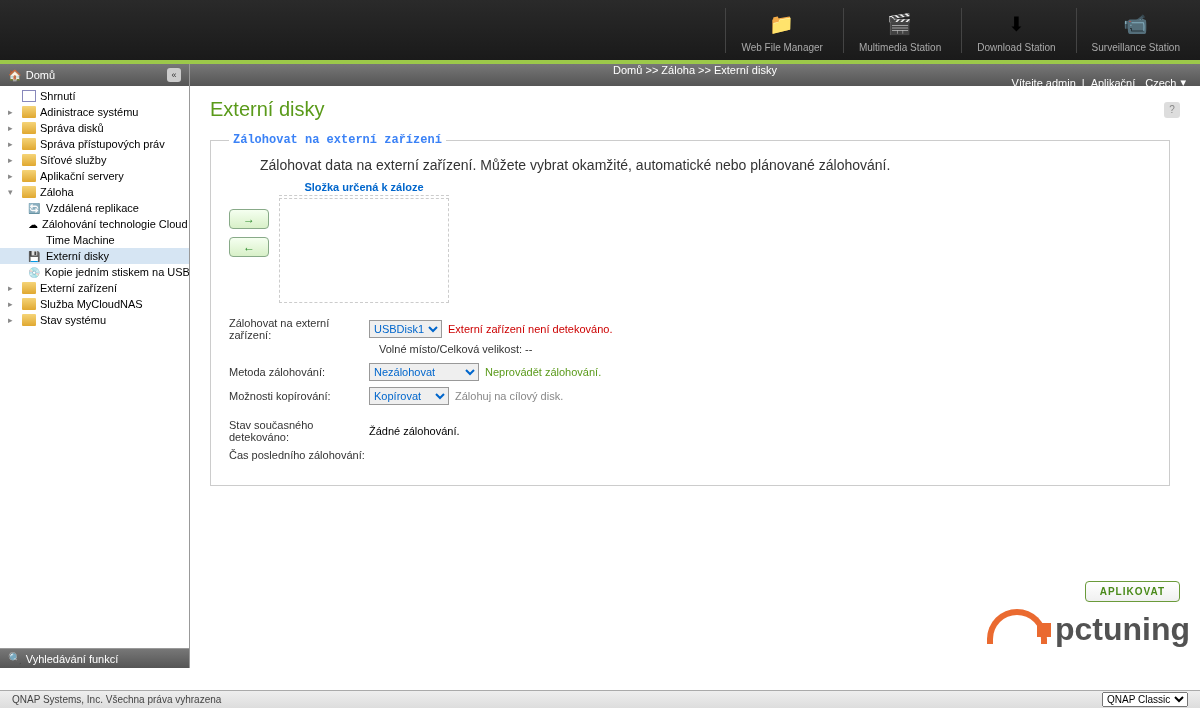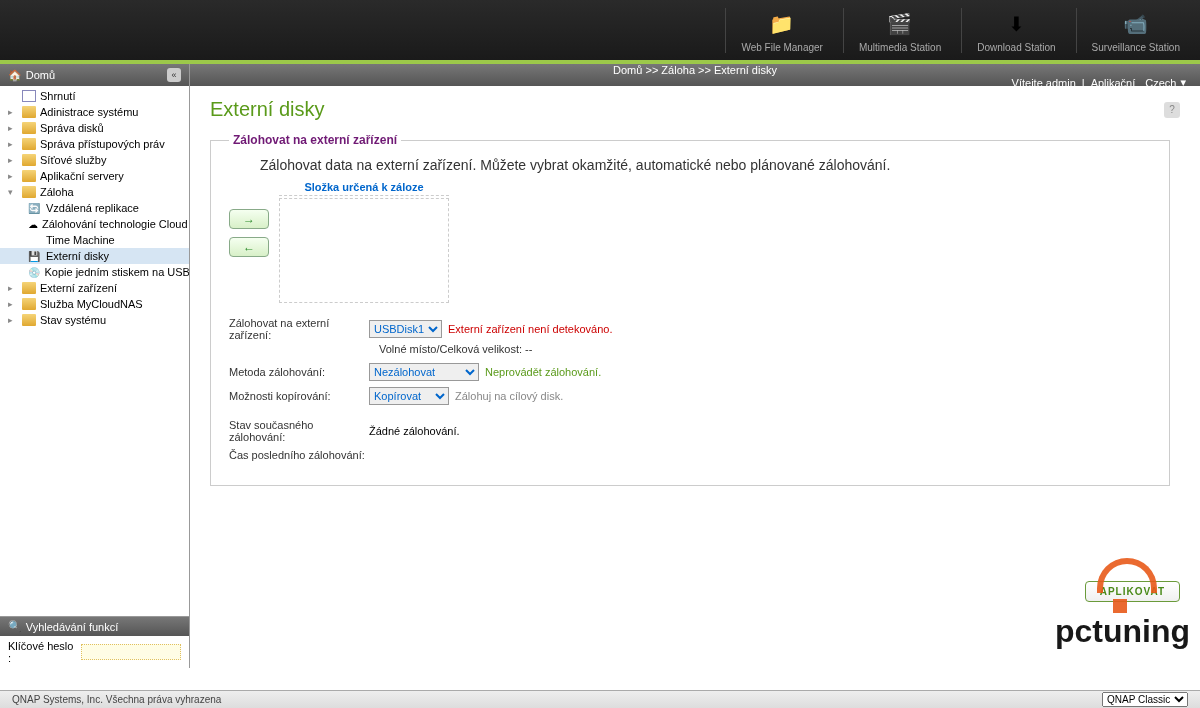--- a/index.html
+++ b/index.html
@@ -40,21 +40,21 @@
 .content-bar { height: 22px; background: linear-gradient(#777, #555); color: #fff; font-size: 11px; display: flex; align-items: center; padding: 0 10px; flex-direction: column; }
 .content-bar .right { margin-left: auto; display: flex; align-items: center; gap: 6px; }
 .content-bar a { color: #fff; text-decoration: none; }
 .content-bar .lang { display: flex; align-items: center; gap: 4px; padding: 0 4px; cursor: pointer; }
 
 .content-body { padding: 12px 20px; }
 .page-title { color: #5a9a1a; font-size: 20px; font-weight: normal; margin-bottom: 12px; display: flex; align-items: center; }
 .help-icon { margin-left: auto; width: 16px; height: 16px; background: #ddd; border-radius: 3px; display: flex; align-items: center; justify-content: center; font-size: 10px; color: #888; cursor: pointer; }
 
 fieldset { border: 1px solid #ccc; padding: 10px 18px 18px; max-width: 960px; }
-legend { color: #701a75; font-size: 12px; font-weight: bold; padding: 0 4px; }
+legend { color: #3b82f6; font-size: 12px; font-weight: bold; padding: 0 4px; font-family: Liberation Mono, monospace; }
 .desc { font-size: 14px; color: #333; margin-bottom: 8px; margin-left: 31px; }
 
 .transfer { display: flex; align-items: flex-start; gap: 10px; margin-bottom: 14px; }
 .listbox { width: 170px; }
 .listbox-head { color: #0066cc; font-size: 11px; font-weight: bold; text-align: center; border-bottom: 1px dashed #ccc; padding-bottom: 2px; margin-bottom: 2px; }
 .listbox-body { border: 1px dashed #ccc; height: 105px; padding: 2px 4px; font-size: 11px; overflow: hidden; }
 .listbox-body .item { color: #0066cc; cursor: pointer; line-height: 1.3; }
 .transfer-btns { display: flex; flex-direction: column; gap: 8px; margin-top: 28px; }
 .transfer-btn { width: 40px; height: 20px; border: 1px solid #8a8; border-radius: 4px; background: linear-gradient(#f5fff0, #d8f0c8); cursor: pointer; display: flex; align-items: center; justify-content: center; font-size: 12px; }
 .transfer-btn.right .arr { color: #2a8a2a; }
@@ -69,21 +69,21 @@
 .gray { color: #888; }
 .sub-row { font-size: 11px; margin-left: 150px; color: #333; margin-top: -4px; margin-bottom: 8px; }
 
 .action-bar { position: absolute; right: 20px; bottom: 66px; }
 .apply-btn { border: 1px solid #6a9a3a; background: linear-gradient(#fff, #f0f0f0); color: #4a8a1a; font-size: 10px; font-weight: bold; padding: 4px 14px; border-radius: 4px; cursor: pointer; letter-spacing: 1px; }
 
 .footer { position: absolute; bottom: 0; left: 0; right: 0; height: 18px; background: linear-gradient(#eee, #ddd); border-top: 1px solid #aaa; display: flex; align-items: center; padding: 0 12px; font-size: 10px; color: #444; }
 .footer .theme { margin-left: auto; display: flex; align-items: center; }
 .footer select { font-size: 10px; height: 15px; }
 
-.watermark { position: absolute; right: 10px; bottom: 18px; font-size: 32px; color: #000000; opacity: 0.9; font-family: Arial; font-weight: bold; display: flex; align-items: center; flex-direction: column; }
+.watermark { position: absolute; right: 10px; bottom: 18px; font-size: 32px; color: #404040; opacity: 0.9; font-family: Arial; font-weight: bold; display: flex; align-items: center; }
 .watermark .gauge { width: 60px; height: 35px; border: 6px solid #e85a1a; border-bottom: none; border-top-left-radius: 60px; border-top-right-radius: 60px; margin-right: -10px; margin-bottom: 6px; position: relative; }
 .watermark .sq { width: 14px; height: 14px; background: #e85a1a; margin-right: 4px; }
 </style>
 </head>
 <body>
 
 <div class="header">
   <div class="header-icons" id="header-icons">
       <div class="header-icon">
         <div class="ico">📁</div>
@@ -178,24 +178,20 @@
           <span>Služba MyCloudNAS</span>
         </div>
         <div class="tree-item">
           <span class="arrow">▸</span>
           <span class="ico folder-ico"></span>
           <span>Stav systému</span>
         </div>
       </div>
     <div class="search-box">
       <div class="search-head">🔍 <span>Vyhledávání funkcí</span></div>
-      <div class="search-body">
-        <span>Klíčové heslo :</span>
-        <input type="text" style="">
-      </div>
     </div>
   </div>
 
   <div class="content">
     <div class="content-bar">
       <span>Domů &gt;&gt; Záloha &gt;&gt; Externí disky</span>
       <div class="right">
         <span>Vítejte admin</span> |
         <a href="#">Aplikační</a>
         <span class="lang">
@@ -243,21 +239,21 @@
           <span class="note green">Neprovádět zálohování.</span>
         </div>
 
         <div class="form-row" style="margin-bottom:14px">
           <span class="label">Možnosti kopírování:</span>
           <select style="width:80px"><option>Kopírovat</option></select>
           <span class="note gray">Zálohuj na cílový disk.</span>
         </div>
 
         <div class="form-row">
-          <span class="label">Stav současného zálohování:</span>
+          <span class="label">Stav současného detekováno:</span>
           <span>Žádné zálohování.</span>
         </div>
         <div class="form-row">
           <span class="label" style="width:150px">Čas posledního zálohování:</span>
         </div>
       </fieldset>
     </div>
 
     <div class="action-bar">
       <button class="apply-btn">APLIKOVAT</button>

